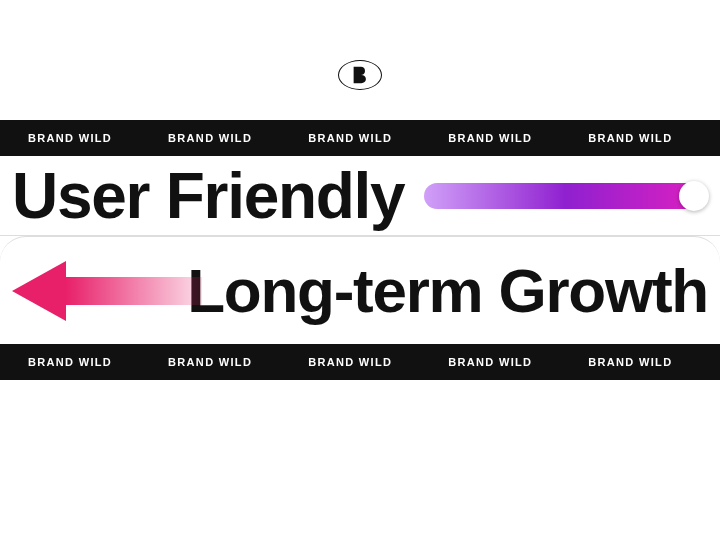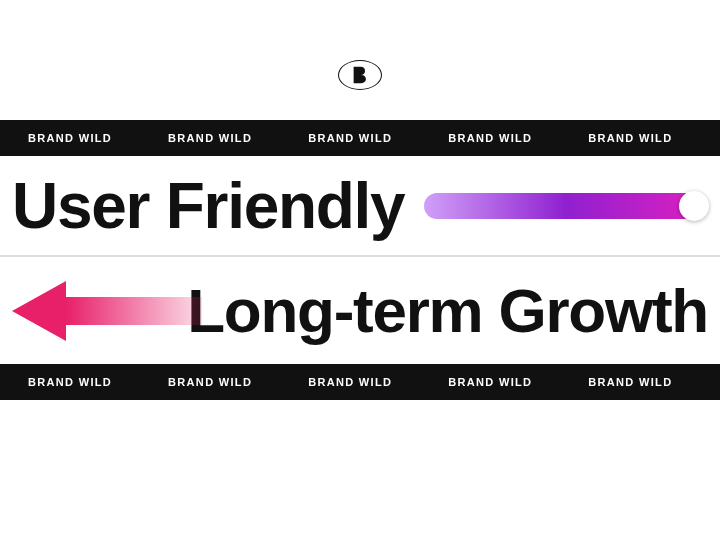--- a/index.html
+++ b/index.html
@@ -64,21 +64,21 @@
 
     @keyframes ticker {
       0% { transform: translateX(0); }
       100% { transform: translateX(-50%); }
     }
 
     
     .user-friendly-row {
       display: flex;
       align-items: center;
-      height: 100px;
+      height: 80px;
       border-bottom: 1.5px solid #ddd;
       padding: 0 12px;
       gap: 20px;
     }
 
     .user-friendly-text {
       font-size: 64px;
       font-weight: 800;
       color: #111;
       letter-spacing: -0.02em;
@@ -174,20 +174,21 @@
       animation: ticker2 14s linear infinite;
     }
 
     @keyframes ticker2 {
       0% { transform: translateX(-20%); }
       100% { transform: translateX(-70%); }
     }
 
     .row-divider {
       border-top: 1.5px solid #ddd;
+      border-radius: 26px;
     }
   </style>
 </head>
 <body>
 
 <div class="logo-area">
   <div class="logo-oval">
     <svg viewBox="0 0 18 22" fill="none" xmlns="http://www.w3.org/2000/svg">
       <path d="M2 2h8c2.5 0 4.5 1.5 4.5 4.5S12.5 11 10 11H2V2z" fill="#111"></path>
       <path d="M2 11h8.5c2.8 0 5 1.8 5 4.5S13.3 20 10.5 20H2V11z" fill="#111"></path>

